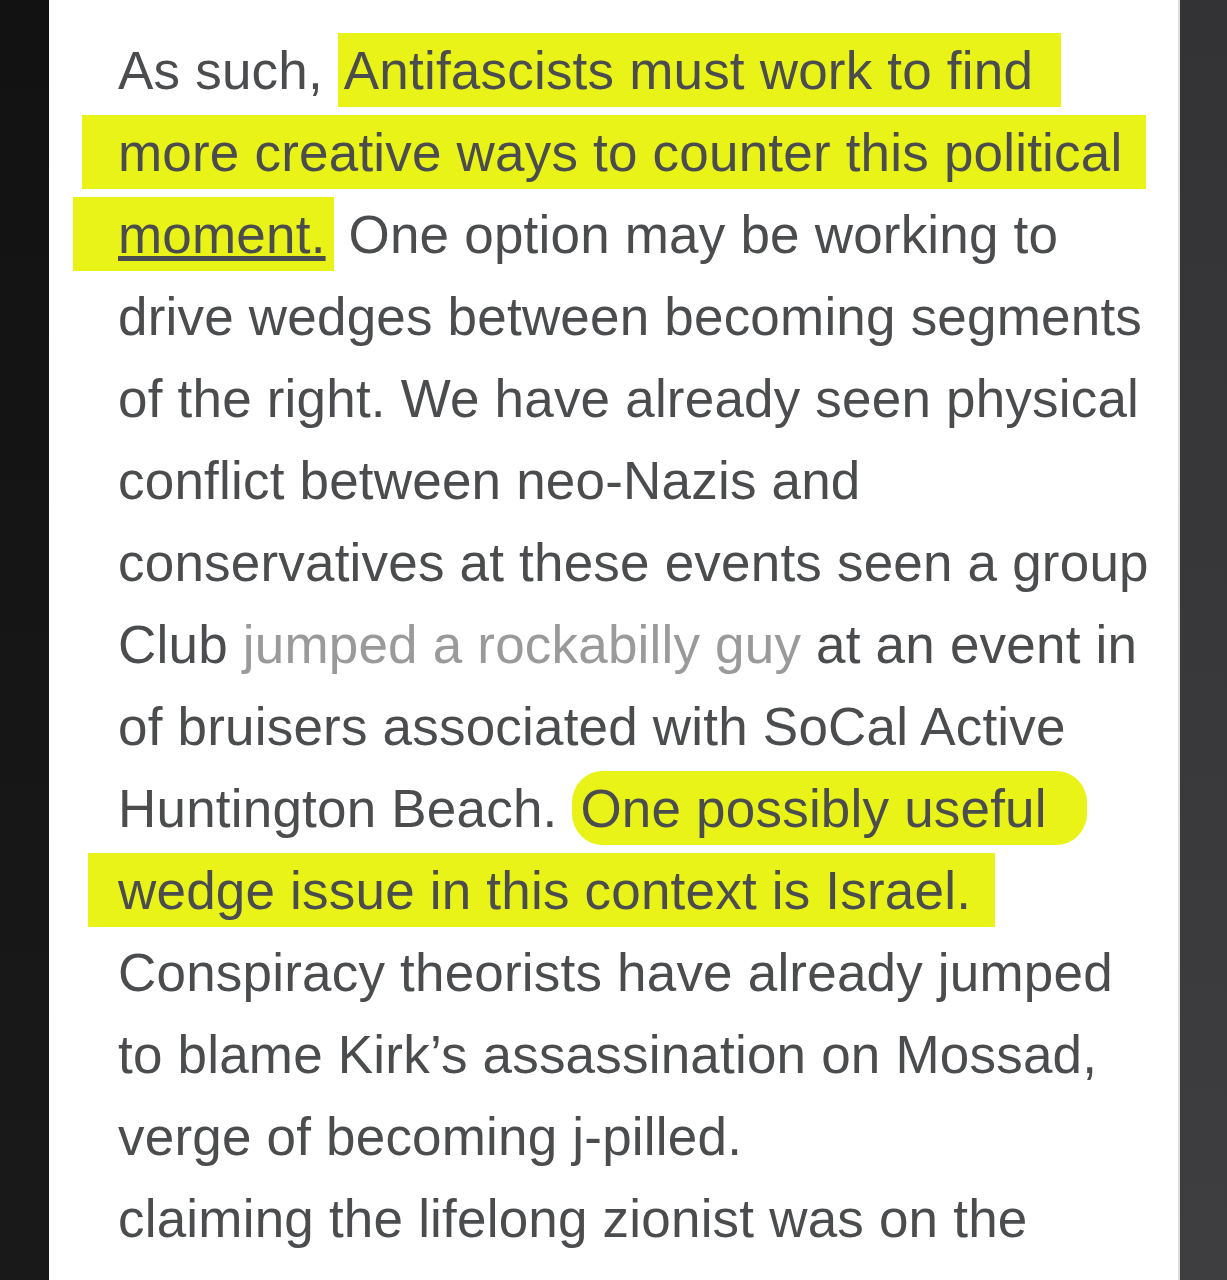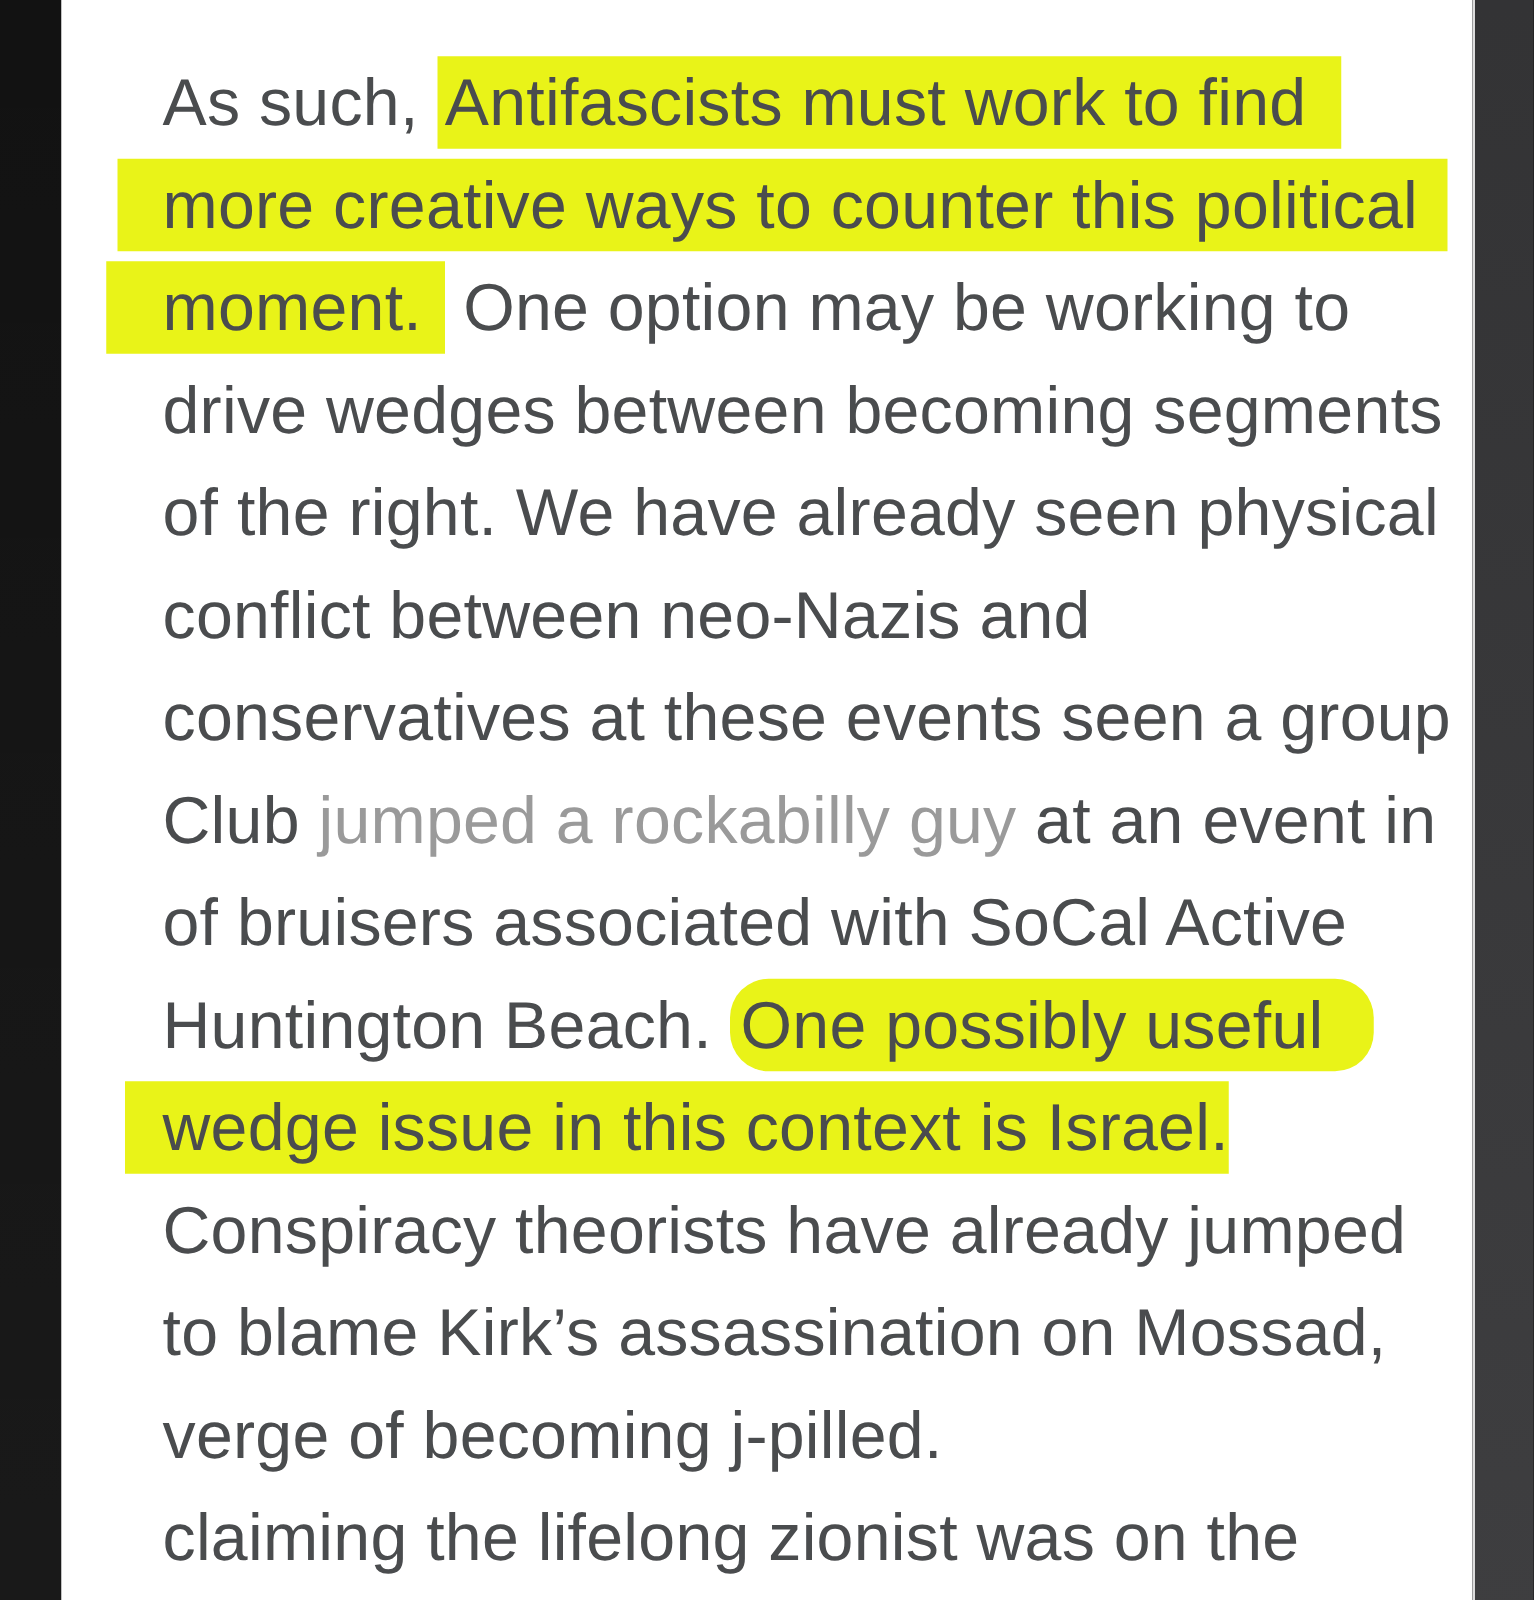--- a/index.html
+++ b/index.html
@@ -32,40 +32,40 @@
     box-sizing: border-box;
   }
   .page {
     flex: 1 1 auto;
     background: var(--page-bg, #ffffff);
     height: 100%;
     box-sizing: border-box;
     padding: 30px 0 0 69px;
     overflow: hidden;
   }
-  .para { margin: 12px; }
+  .para { margin: 0; }
   .line {
     white-space: pre;
     line-height: 82px;
     font-size: 53px;
     color: var(--text, #4a4c4e);
     letter-spacing: 0.2px;
   }
   mark.hl {
     background: var(--highlight, #e9f318);
     color: inherit;
     padding-top: 8px;
     padding-bottom: 7px;
   }
   
   .hl-l1  { padding-left: 6px;  padding-right: 28px; }
   .hl-l2  { margin-left: -36px; padding-left: 36px; padding-right: 24px; }
-  .hl-l3  { margin-left: -45px; padding-left: 45px; padding-right: 18px; }
+  .hl-l3  { margin-left: -45px; padding-left: 45px; padding-right: 8px; text-decoration: underline; }
   .hl-l10 { padding-left: 8px;  padding-right: 40px; border-radius: 31px; }
-  .hl-l11 { margin-left: -30px; padding-left: 30px; }
+  .hl-l11 { margin-left: -30px; padding-left: 30px; padding-right: 24px; }
   .link {
     color: var(--link, #9a9a9a);
     cursor: pointer;
   }
 </style>
 </head>
 <body>
 
 <div class="screen">
   <div class="edge left"></div>

